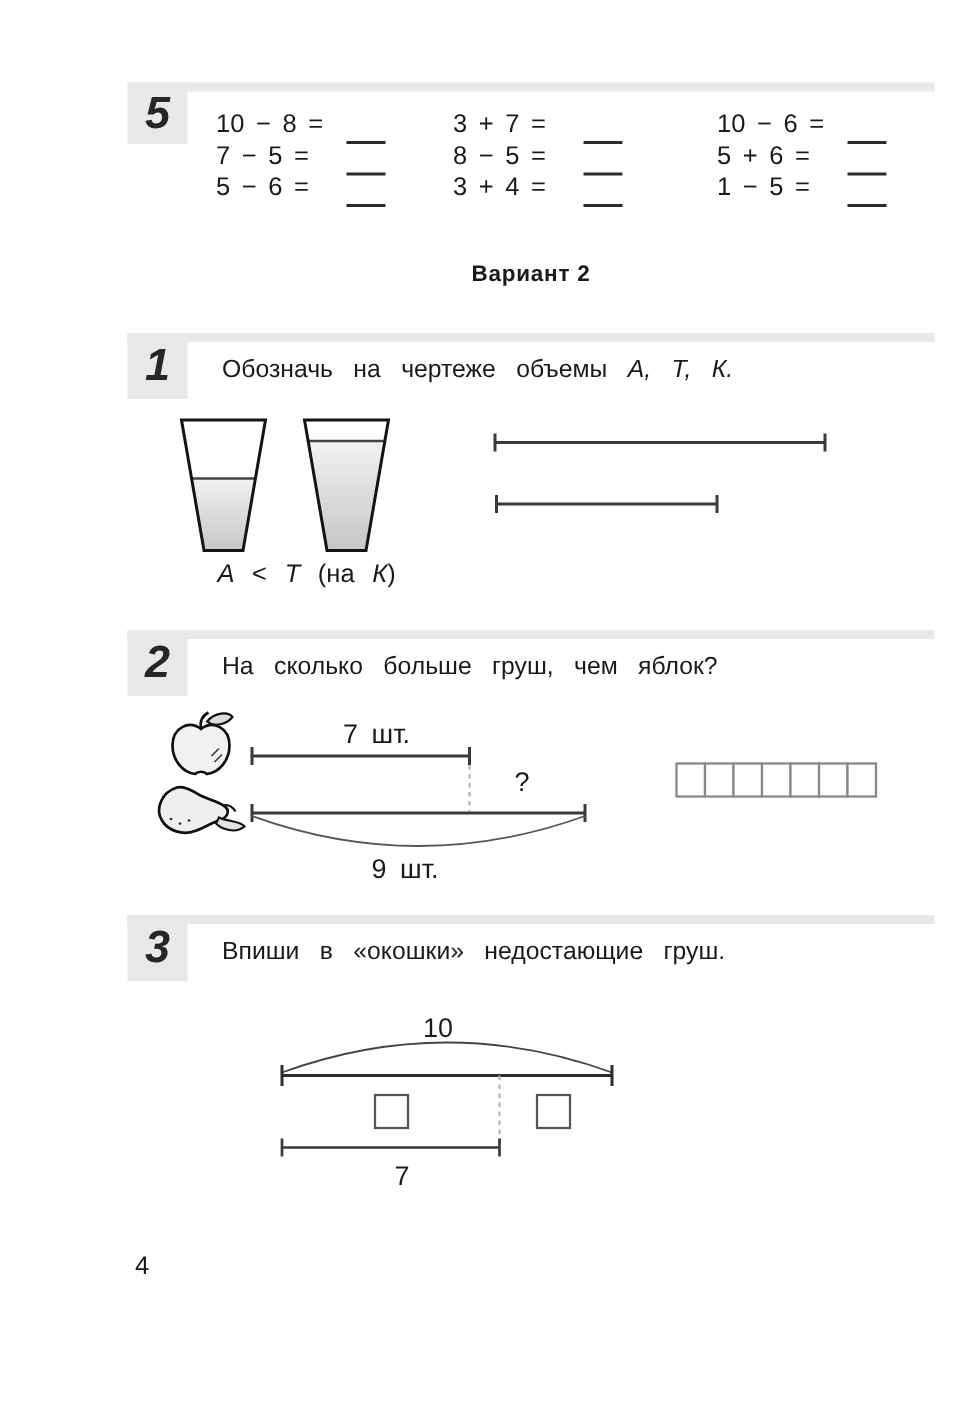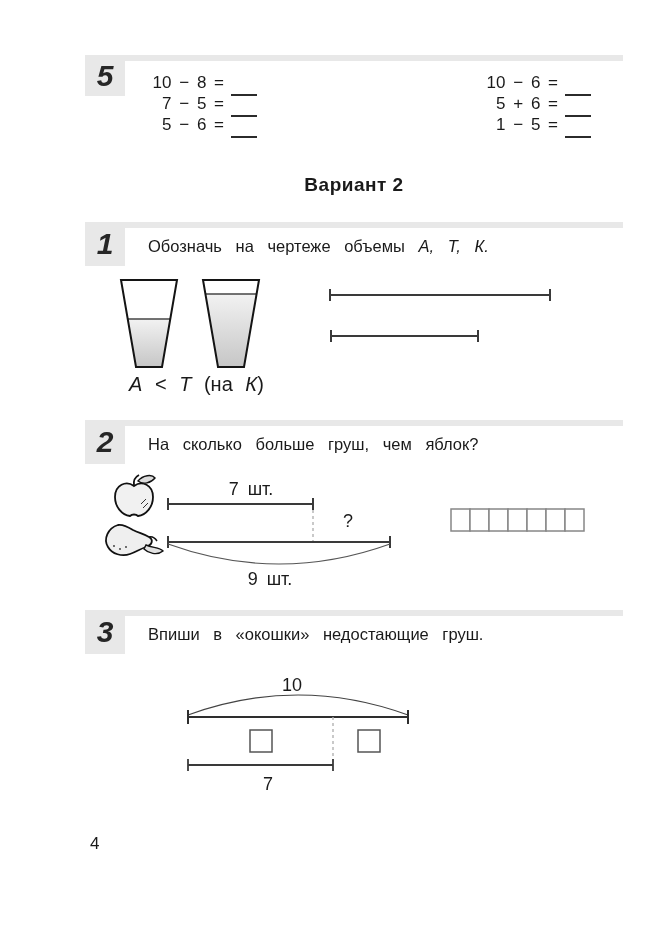--- a/index.html
+++ b/index.html
@@ -7,28 +7,28 @@
         font-family:"Liberation Sans",sans-serif;color:#1a1a1a;overflow:hidden;}
   .task{position:absolute;left:85px;width:538px;}
   .task-bar{position:absolute;left:0;top:0;width:538px;height:6px;background:#e8e8e8;}
   .task-num{position:absolute;left:0;top:0;width:40px;height:44px;background:#e8e8e8;
             font-style:italic;font-weight:bold;font-size:30px;line-height:44px;
             text-align:center;color:#262626;}
   .task5 .task-num{height:41px;line-height:41px;}
   .eq-col{position:absolute;top:17px;}
   .eq-col.c1{left:59px;} .eq-col.c2{left:217px;} .eq-col.c3{left:393px;}
   .eq-row{height:21px;line-height:21px;font-size:17px;white-space:nowrap;}
-  .eq{display:inline-block;width:80px;text-align:right;word-spacing:3px;}
+  .eq{display:inline-block;width:80px;text-align:left;word-spacing:3px;}
   .blank{display:inline-block;width:26px;height:12px;border-bottom:2px solid #2b2b2b;
          vertical-align:-8px;margin-left:7px;}
   .variant{position:absolute;left:85px;top:174px;width:538px;text-align:center;
-           font-weight:bold;font-size:19px;letter-spacing:0.5px;}
+           font-weight:bold;font-size:15px;letter-spacing:0.5px;}
   .instr{position:absolute;left:63px;top:15px;font-size:16.5px;word-spacing:9px;white-space:nowrap;}
   .instr i{font-style:italic;}
-  .compare{position:absolute;left:44px;top:151px;font-size:20px;word-spacing:7px;white-space:nowrap;}
+  .compare{position:absolute;left:60px;top:151px;font-size:17px;word-spacing:7px;white-space:nowrap;}
   .compare i{font-style:italic;}
   .cups{position:absolute;left:32px;top:55px;}
   .seglines{position:absolute;left:243px;top:64px;}
   .diagram2{position:absolute;left:13px;top:51px;}
   .diagram3{position:absolute;left:83px;top:56px;}
   .pagenum{position:absolute;left:90px;top:834px;font-size:17px;}
   svg text{font-family:"Liberation Sans",sans-serif;fill:#1a1a1a;}
 </style>
 </head>
 <body>
@@ -36,20 +36,25 @@
 <div class="page">
 
   <section class="task task5" style="top:55px;height:95px;">
     <div class="task-bar"></div>
     <div class="task-num">5</div>
 
     <div class="eq-col c1">
       <div class="eq-row"><span class="eq">10 − 8 =</span><span class="blank"></span></div>
       <div class="eq-row"><span class="eq">7 − 5 =</span><span class="blank"></span></div>
       <div class="eq-row"><span class="eq">5 − 6 =</span><span class="blank"></span></div>
+    </div>
+    <div class="eq-col c2">
+      <div class="eq-row"><span class="eq">3 + 7 =</span><span class="blank"></span></div>
+      <div class="eq-row"><span class="eq">8 − 5 =</span><span class="blank"></span></div>
+      <div class="eq-row"><span class="eq">3 + 4 =</span><span class="blank"></span></div>
     </div>
     <div class="eq-col c3">
       <div class="eq-row"><span class="eq">10 − 6 =</span><span class="blank"></span></div>
       <div class="eq-row"><span class="eq">5 + 6 =</span><span class="blank"></span></div>
       <div class="eq-row"><span class="eq">1 − 5 =</span><span class="blank"></span></div>
     </div>
   </section>
 
   <h2 class="variant" style="margin:0;">Вариант 2</h2>
 

